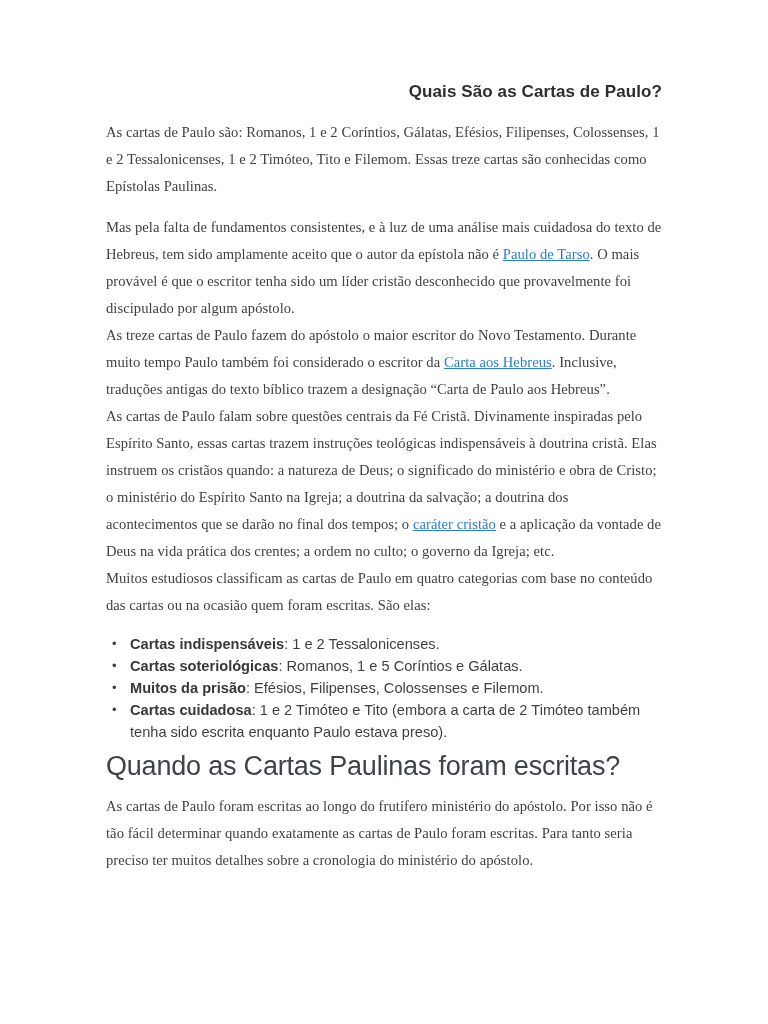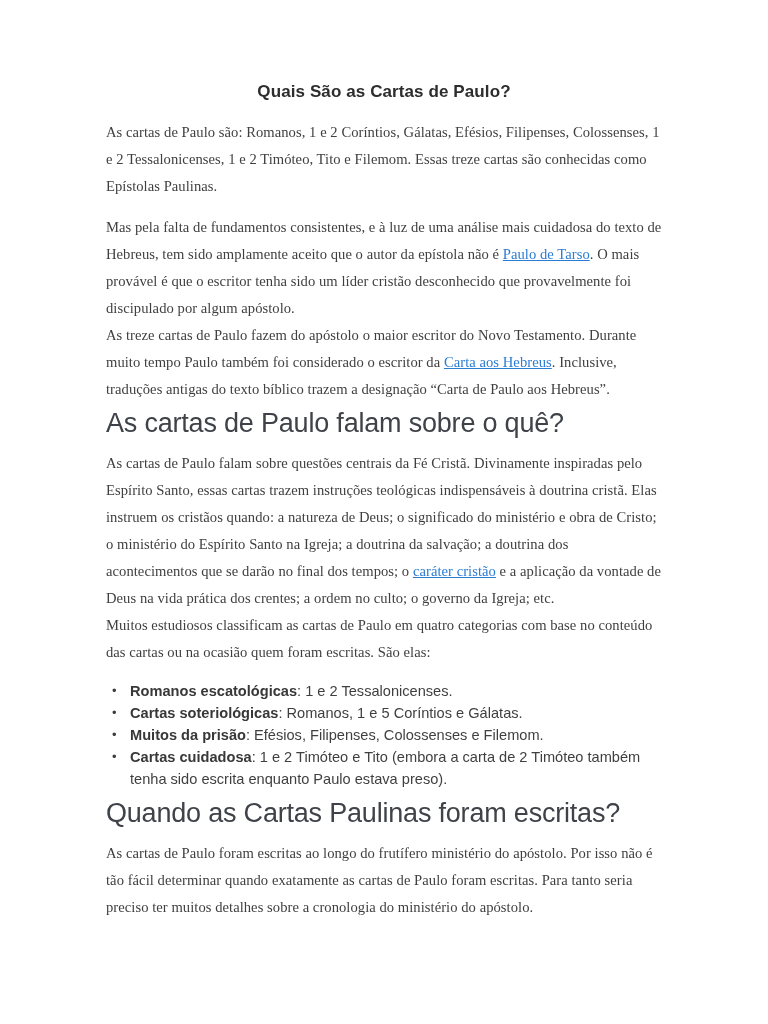--- a/index.html
+++ b/index.html
@@ -18,21 +18,21 @@
   .page{
     box-sizing:border-box;
     width:768px;height:1024px;
     padding:82px 106px 0 106px;
     background:var(--bg);
   }
   .doc-title{
     margin:0 0 17px 0;
     font-size:17px;
     font-weight:700;
-    text-align:center;
+    text-align:right;
     color:var(--title);
     letter-spacing:0.1px;
   }
   .body-p{
     margin:0 0 14px 0;
     font-size:14.6px;
     line-height:27px;
     color:var(--text);
     letter-spacing:0.05px;
     font-family:Liberation Serif, serif;
@@ -85,33 +85,32 @@
   </p>
 
   <p class="body-p joined">
     <span>Mas pela falta de fundamentos consistentes, e à luz de uma análise mais cuidadosa do texto de Hebreus, tem sido amplamente aceito que o autor da epístola não é </span><a class="doc-link">Paulo de Tarso</a><span>. O mais provável é que o escritor tenha sido um líder cristão desconhecido que provavelmente foi discipulado por algum apóstolo.</span>
   </p>
 
   <p class="body-p joined">
     <span>As treze cartas de Paulo fazem do apóstolo o maior escritor do Novo Testamento. Durante muito tempo Paulo também foi considerado o escritor da </span><a class="doc-link">Carta aos Hebreus</a><span>. Inclusive, traduções antigas do texto bíblico trazem a designação “Carta de Paulo aos Hebreus”.</span>
   </p>
 
-  <h2 class="section-heading">As cartas de Paulo falam sobre o quê?</h2>
 
   <p class="body-p joined">
     <span>As cartas de Paulo falam sobre questões centrais da Fé Cristã. Divinamente inspiradas pelo Espírito Santo, essas cartas trazem instruções teológicas indispensáveis à doutrina cristã. Elas instruem os cristãos quando: a natureza de Deus; o significado do ministério e obra de Cristo; o ministério do Espírito Santo na Igreja; a doutrina da salvação; a doutrina dos acontecimentos que se darão no final dos tempos; o </span><a class="doc-link">caráter cristão</a><span> e a aplicação da vontade de Deus na vida prática dos crentes; a ordem no culto; o governo da Igreja; etc.</span>
   </p>
 
   <p class="body-p joined">
     <span>Muitos estudiosos classificam as cartas de Paulo em quatro categorias com base no conteúdo das cartas ou na ocasião quem foram escritas. São elas:</span>
   </p>
 
   <ul class="cat-list">
     <li>
-      <span class="bullet-dot">•</span><b>Romanos escatológicas</b><span>: 1 e 2 Tessalonicenses.</span>
+      <span class="bullet-dot">•</span><b>Cartas indispensáveis</b><span>: 1 e 2 Tessalonicenses.</span>
     </li>
     <li>
       <span class="bullet-dot">•</span><b>Cartas soteriológicas</b><span>: Romanos, 1 e 5 Coríntios e Gálatas.</span>
     </li>
     <li>
       <span class="bullet-dot">•</span><b>Muitos da prisão</b><span>: Efésios, Filipenses, Colossenses e Filemom.</span>
     </li>
     <li>
       <span class="bullet-dot">•</span><b>Cartas cuidadosa</b><span>: 1 e 2 Timóteo e Tito (embora a carta de 2 Timóteo também tenha sido escrita enquanto Paulo estava preso).</span>
     </li>

